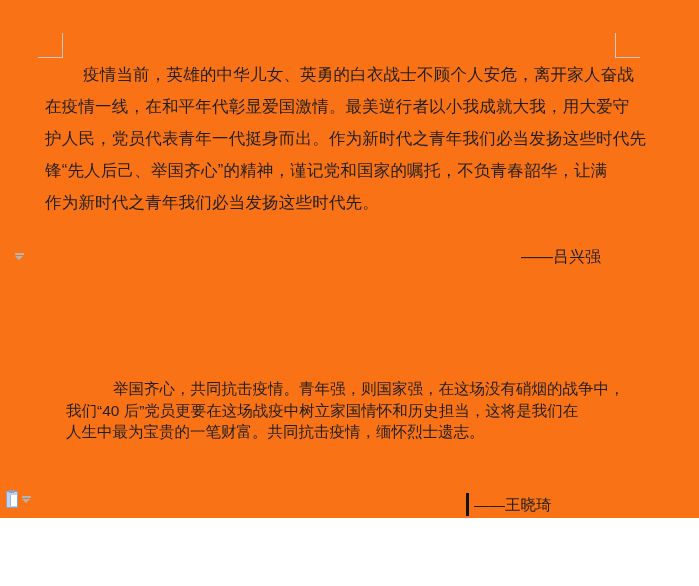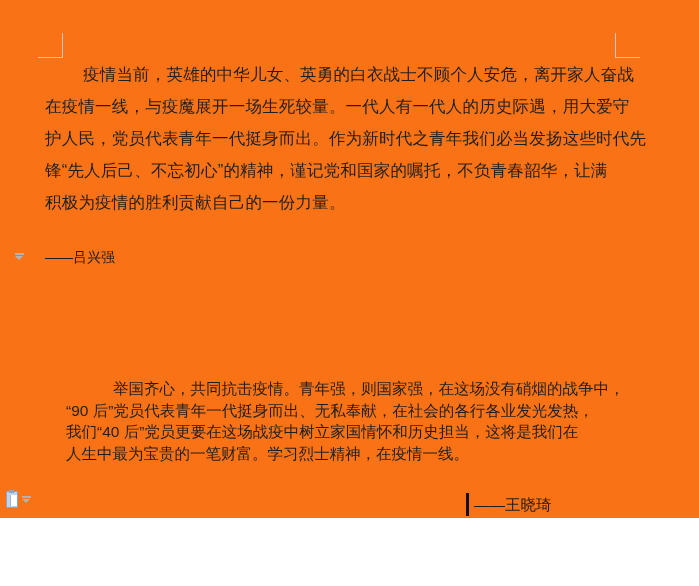--- a/index.html
+++ b/index.html
@@ -40,22 +40,23 @@
     font-size: 16.5px;
     line-height: 32px;
     letter-spacing: 0.2px;
   }
   .para1 .line { white-space: nowrap; }
   .para1 .line.first { text-indent: 38px; }
   .sig1 {
     position: absolute;
     left: 45px; top: 243px;
     width: 556px;
-    font-size: 14px;
+    font-size: 16px;
     line-height: 28px;
+    text-align: right;
     white-space: nowrap;
   }
   
   .para2 {
     position: absolute;
     left: 66px; top: 362px;
     width: 580px;
     font-size: 15.5px;
     line-height: 21.5px;
   }
@@ -130,37 +131,36 @@
 </head>
 <body>
 
 <div class="page">
 
   <div class="crop-mark tl"></div>
   <div class="crop-mark tr"></div>
 
   <div class="para1">
     <div class="line first">疫情当前，英雄的中华儿女、英勇的白衣战士不顾个人安危，离开家人奋战</div>
-    <div class="line">在疫情一线，与疫魔展开一场生死较量。一代人有一代人的历史际遇，用大爱守</div>
+    <div class="line">在疫情一线，在和平年代彰显爱国激情。最美逆行者以小我成就大我，用大爱守</div>
     <div class="line">护人民，党员代表青年一代挺身而出。作为新时代之青年我们必当发扬这些时代先</div>
-    <div class="line">锋“先人后己、不忘初心”的精神，谨记党和国家的嘱托，不负青春韶华，让满</div>
-    <div class="line">积极为疫情的胜利贡献自己的一份力量。</div>
+    <div class="line">锋“先人后己、举国齐心”的精神，谨记党和国家的嘱托，不负青春韶华，让满</div>
+    <div class="line">作为新时代之青年我们必当发扬这些时代先。</div>
   </div>
   <div class="sig1">——吕兴强</div>
 
   <div class="tag-marker marker-a">
     <div class="bar"></div>
     <div class="tri"></div>
   </div>
 
   <div class="para2">
     <div class="line first">举国齐心，共同抗击疫情。青年强，则国家强，在这场没有硝烟的战争中，</div>
-    <div class="line">“90 后”党员代表青年一代挺身而出、无私奉献，在社会的各行各业发光发热，</div>
     <div class="line">我们“40 后”党员更要在这场战疫中树立家国情怀和历史担当，这将是我们在</div>
-    <div class="line">人生中最为宝贵的一笔财富。学习烈士精神，在疫情一线。</div>
+    <div class="line">人生中最为宝贵的一笔财富。共同抗击疫情，缅怀烈士遗志。</div>
   </div>
 
   <div class="sig2-row">
     <div class="caret"></div>
     <div class="sig2-text">——王晓琦</div>
   </div>
 
   <div class="paste-tag">
     <div class="clipboard">
       <div class="clip"></div>

